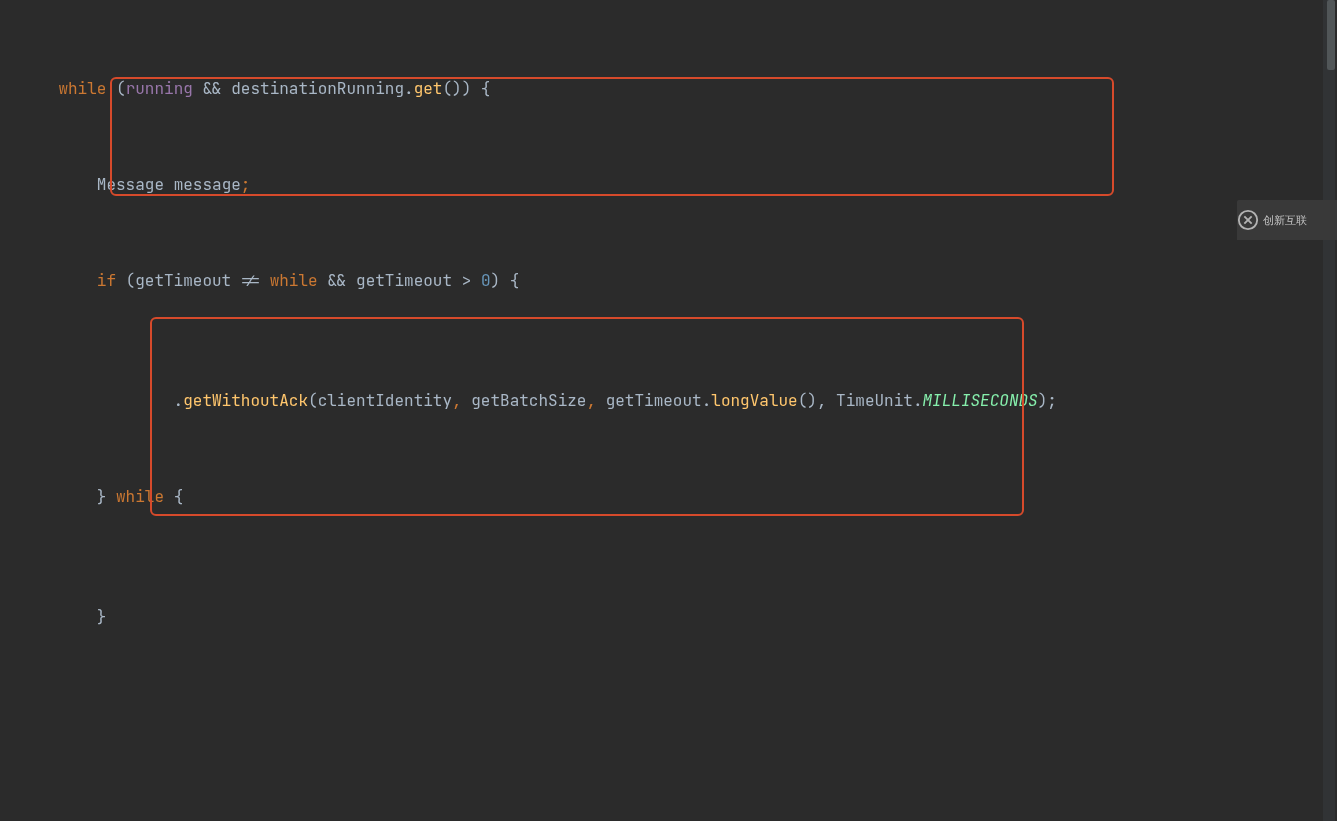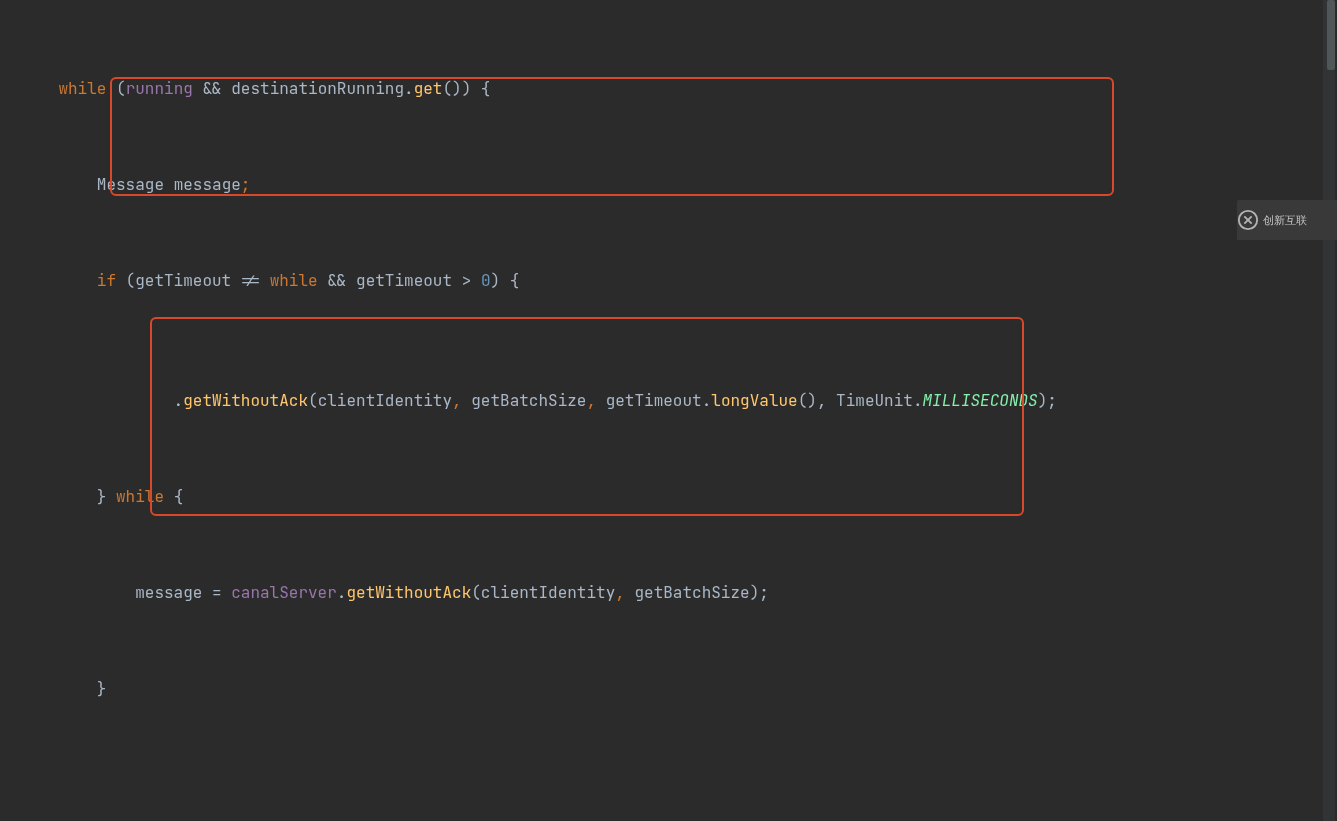--- a/index.html
+++ b/index.html
@@ -29,21 +29,20 @@
 
   <div class="line"><span>        </span><span class="type">Message </span><span>message</span><span class="orange">;</span></div>
 
   <div class="line"><span>        </span><span class="kw">if</span><span> (</span><span>getTimeout</span><span> != </span><span class="kw">while</span><span> &amp;&amp; </span><span>getTimeout</span><span> &gt; </span><span class="num">0</span><span>) {</span></div>
 
 
   <div class="line hl-line"><div class="bg"></div><span>                </span><span>.</span><span class="method">getWithoutAck</span><span>(</span><span>clientIdentity</span><span class="orange">, </span><span>getBatchSize</span><span class="orange">, </span><span>getTimeout</span><span>.</span><span class="method">longValue</span><span>(), </span><span class="type">TimeUnit</span><span>.</span><span class="static-field">MILLISECONDS</span><span>);</span></div>
 
   <div class="line"><span>        </span><span>} </span><span class="kw">while</span><span> {</span></div>
 
-  <div class="line"><span>            </span><span>message</span><span> = </span><span class="field">canalServer</span><span>.</span><span class="method">getWithoutAck</span><span>(</span><span>clientIdentity</span><span class="orange">, </span><span>getBatchSize</span><span>);</span></div>
 
   <div class="line"><span>        </span><span>}</span></div>
 
   
 
   
 
   
 
   

